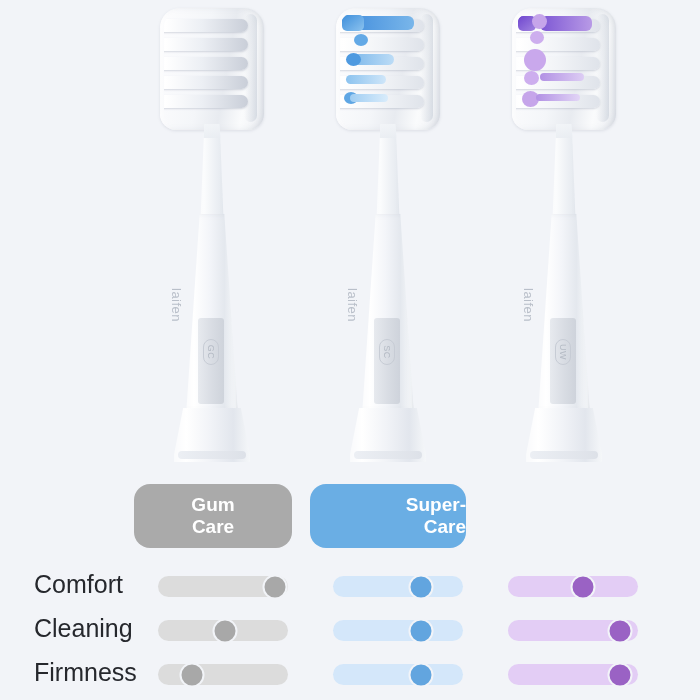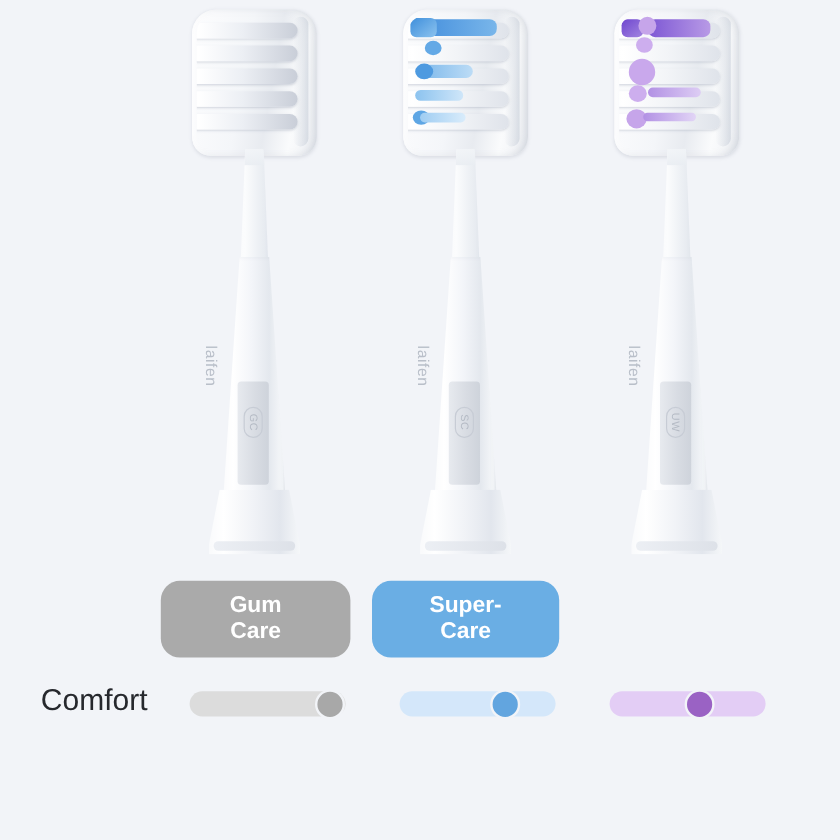--- a/index.html
+++ b/index.html
@@ -210,37 +210,61 @@
         <span>UW</span>
       </div>
     </div>
   </div>
 
   <div class="pills">
     <div class="pill p0" style="background: rgb(170, 170, 170);">
       <span>Gum</span>
       <span>Care</span>
     </div>
-    <div class="pill p1" style="background: rgb(106, 174, 228);">
+    <div class="pill p1" style="background: rgb(106, 174, 228); align-items: flex-end;">
       <span>Super-</span>
       <span>Care</span>
     </div>
   </div>
 
   <div class="rows">
 
     <div class="srow">
       <div class="rlabel">Comfort</div>
       <div class="track t0" style="background: rgb(220, 220, 220);">
         <div class="thumb" style="background: rgb(168, 168, 168); left: 90%;"></div>
       </div>
       <div class="track t1" style="background: rgb(212, 231, 250);">
         <div class="thumb" style="background: rgb(98, 165, 223); left: 67.6%;"></div>
       </div>
       <div class="track t2" style="background: rgb(227, 205, 245);">
         <div class="thumb" style="background: rgb(154, 98, 196); left: 58%;"></div>
       </div>
     </div>
 
-
+    <div class="srow">
+      <div class="rlabel">Cleaning</div>
+      <div class="track t0" style="background: rgb(220, 220, 220);">
+        <div class="thumb" style="background: rgb(168, 168, 168); left: 51.6%;"></div>
+      </div>
+      <div class="track t1" style="background: rgb(212, 231, 250);">
+        <div class="thumb" style="background: rgb(98, 165, 223); left: 67.6%;"></div>
+      </div>
+      <div class="track t2" style="background: rgb(227, 205, 245);">
+        <div class="thumb" style="background: rgb(154, 98, 196); left: 86%;"></div>
+      </div>
+    </div>
+
+    <div class="srow">
+      <div class="rlabel">Firmness</div>
+      <div class="track t0" style="background: rgb(220, 220, 220);">
+        <div class="thumb" style="background: rgb(168, 168, 168); left: 26%;"></div>
+      </div>
+      <div class="track t1" style="background: rgb(212, 231, 250);">
+        <div class="thumb" style="background: rgb(98, 165, 223); left: 67.6%;"></div>
+      </div>
+      <div class="track t2" style="background: rgb(227, 205, 245);">
+        <div class="thumb" style="background: rgb(154, 98, 196); left: 86%;"></div>
+      </div>
+    </div>
   </div>
 
 </div>
 
 </body></html>

